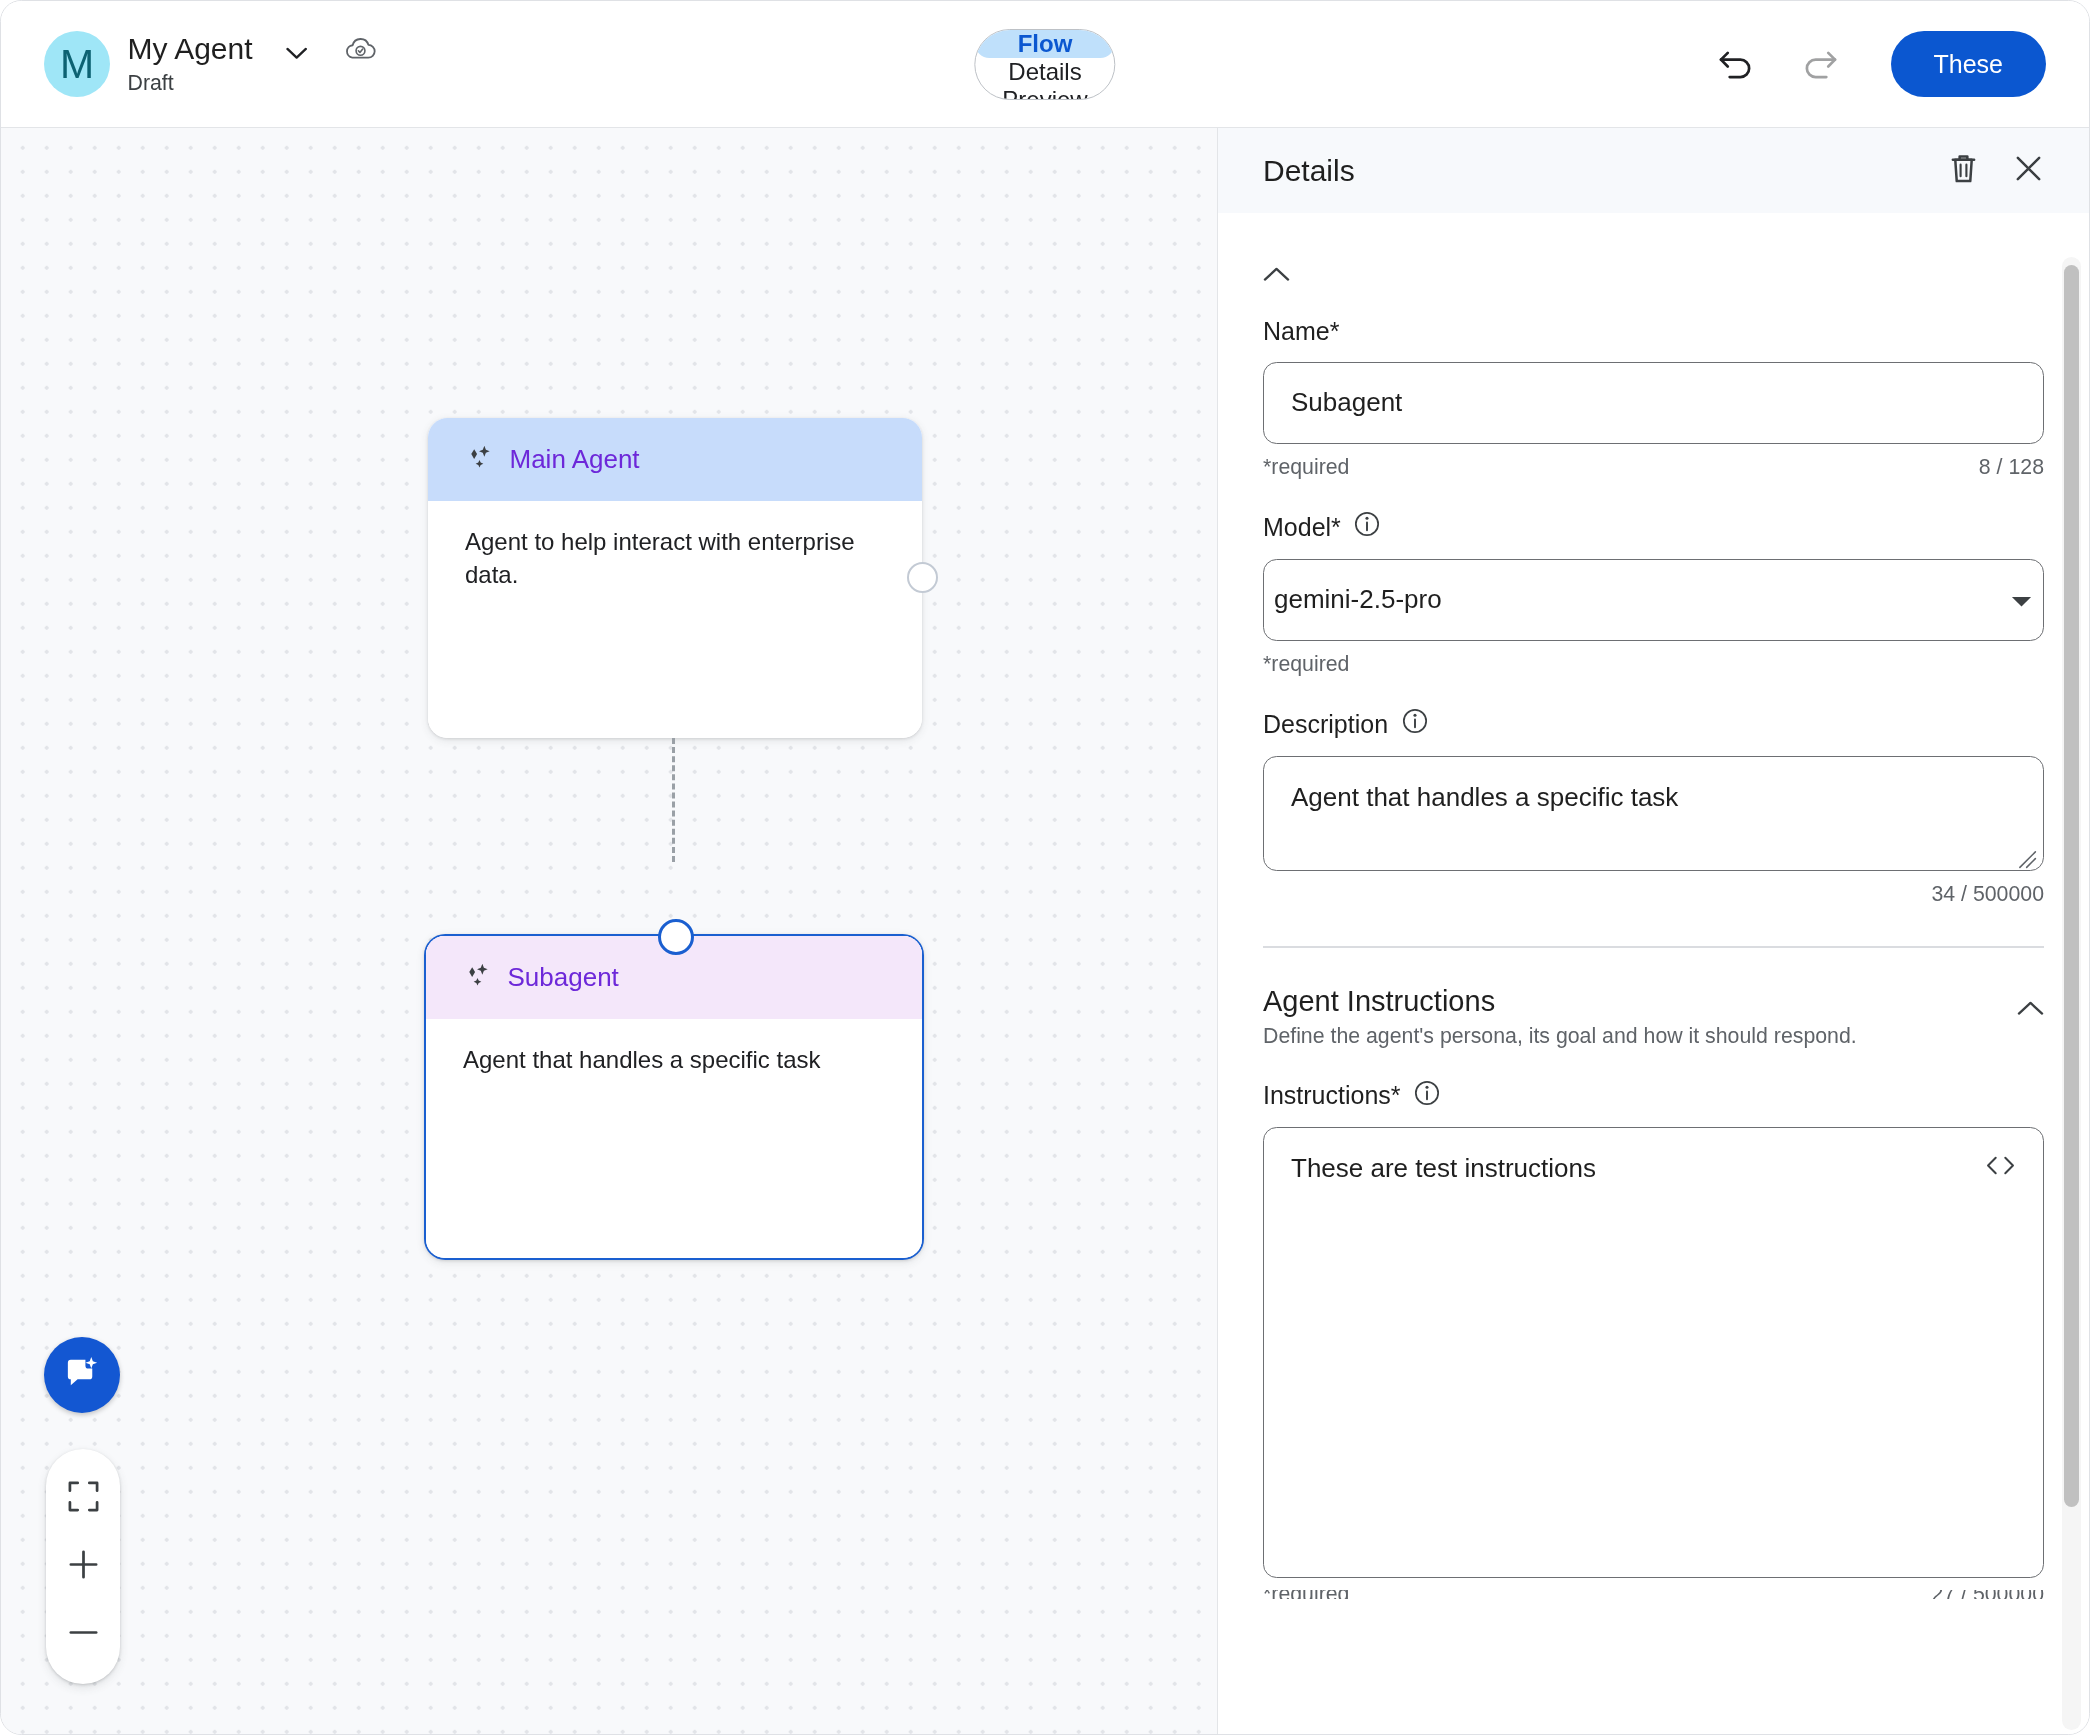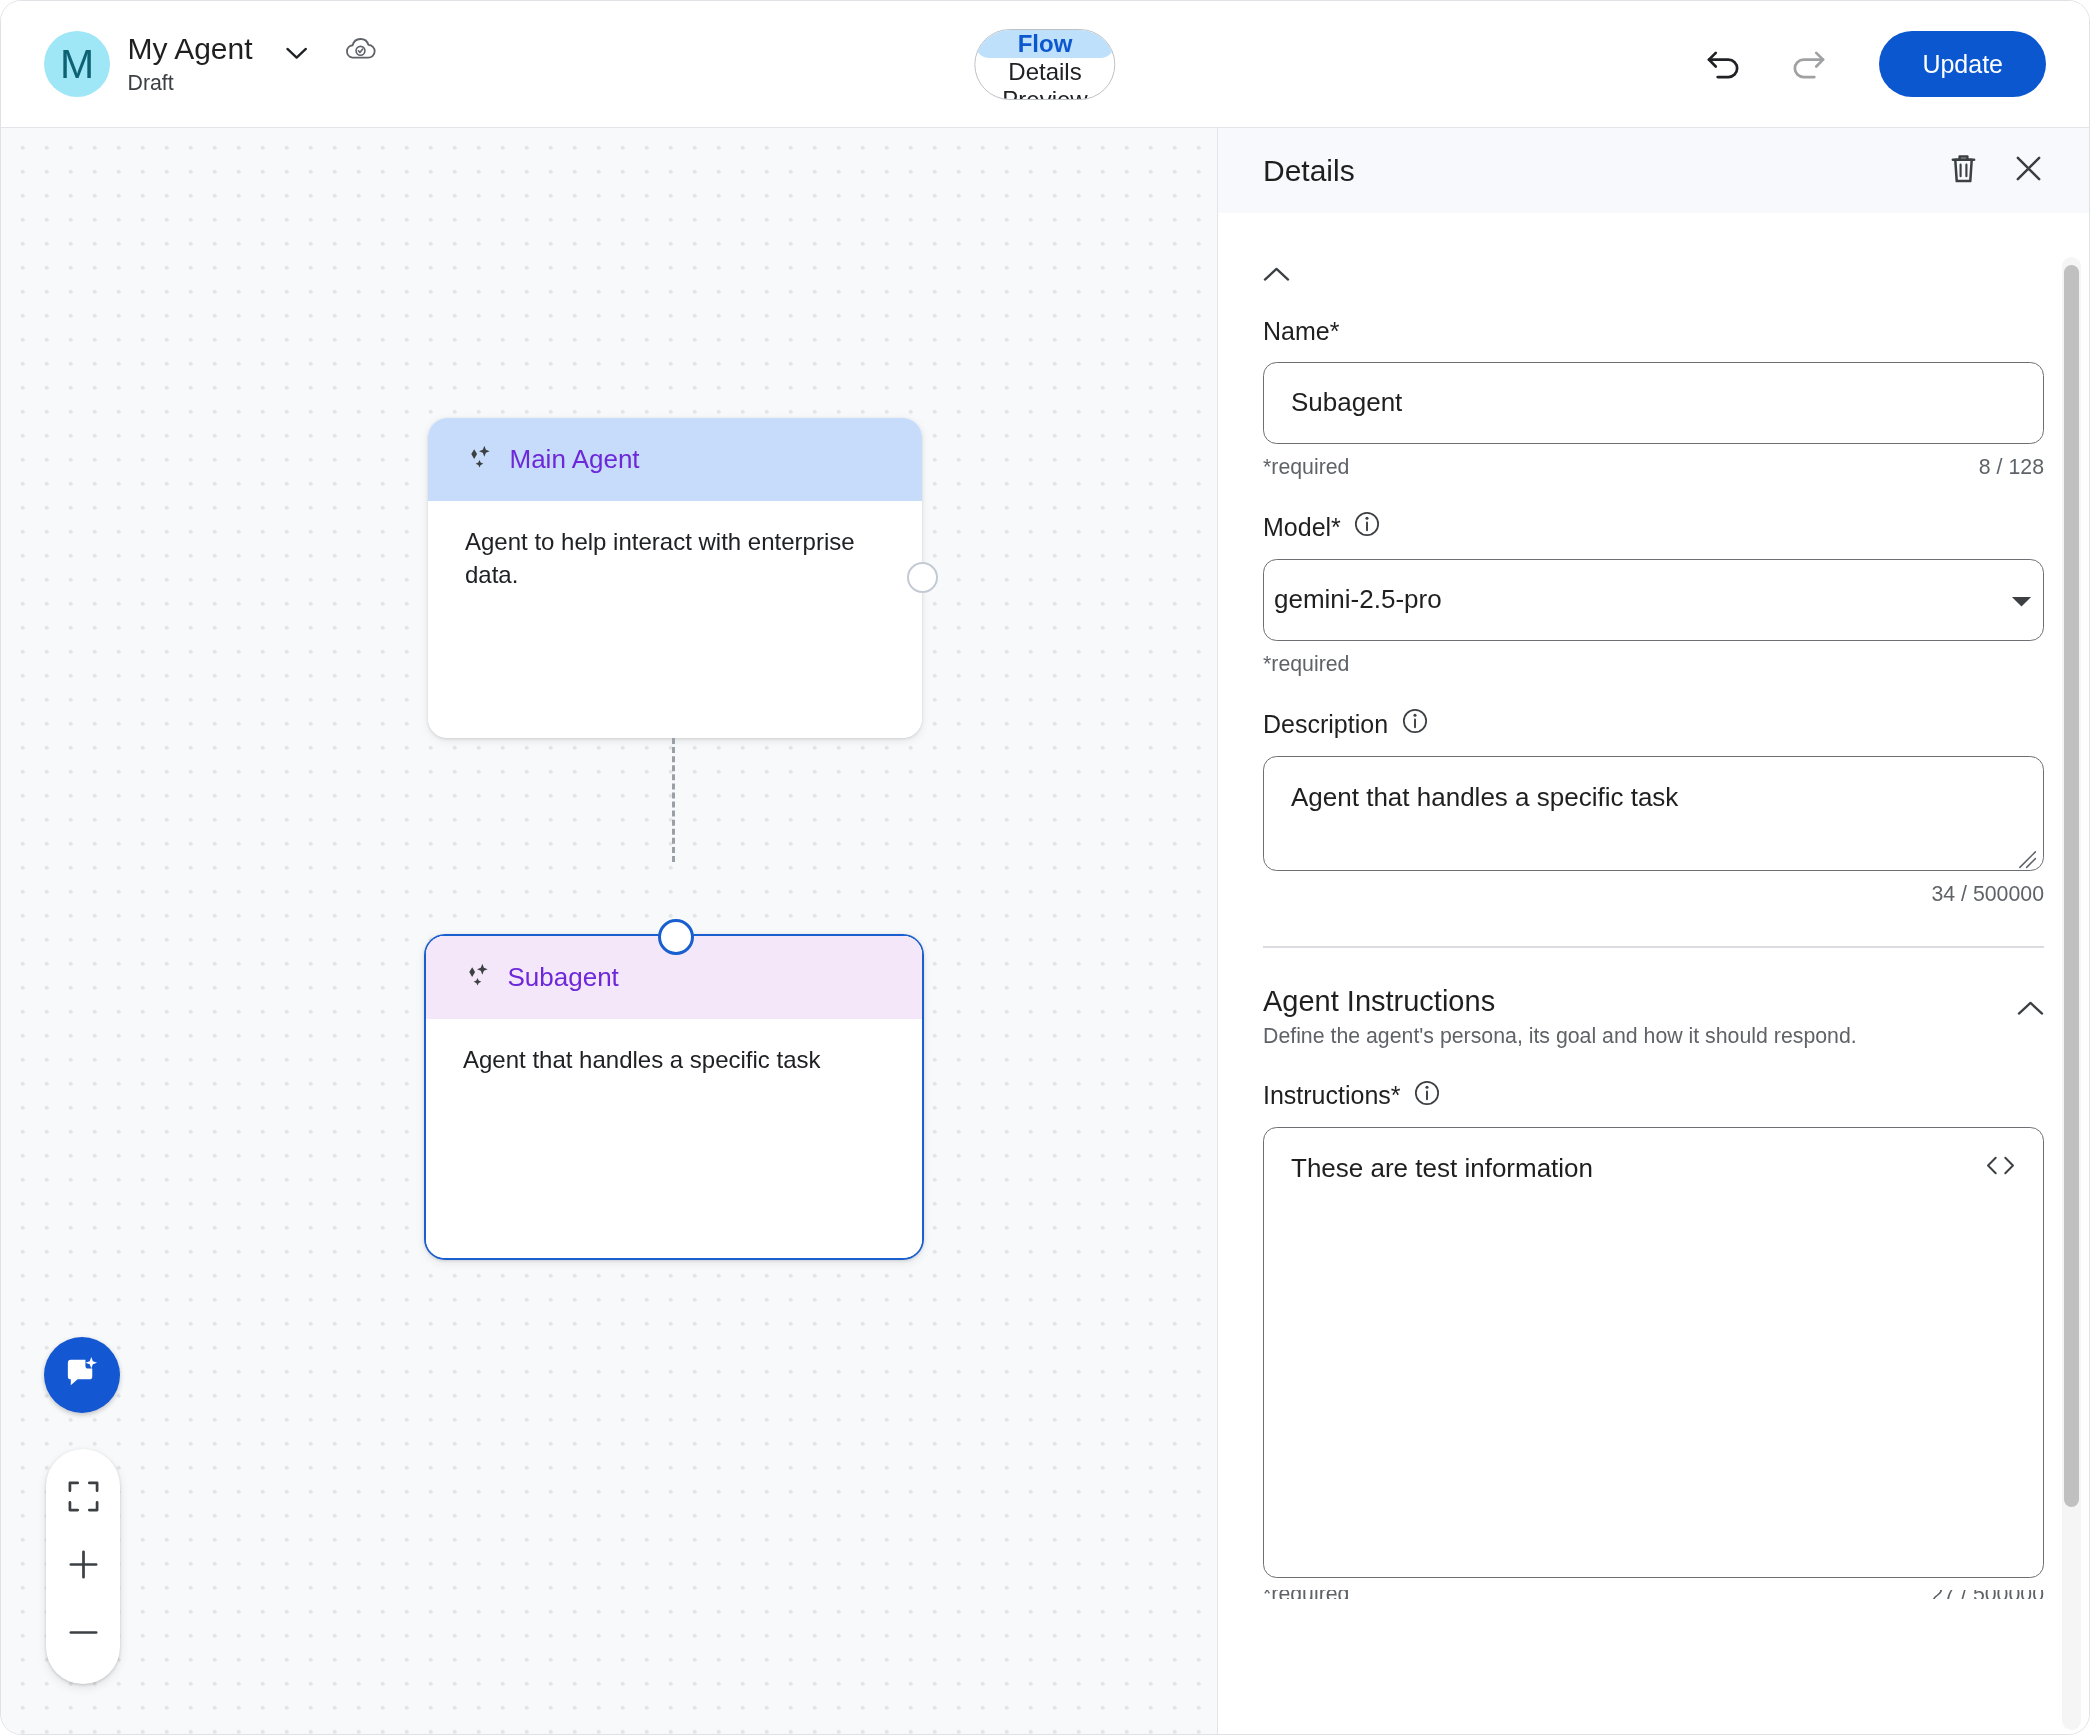--- a/index.html
+++ b/index.html
@@ -358,21 +358,21 @@
           <path d="M12 5 L5 12 L12 19" fill="none" stroke="#202124" stroke-width="2.8" stroke-linecap="round" stroke-linejoin="round"></path>
           <path d="M5 12 H25 A9 9 0 0 1 25 30 H14" fill="none" stroke="#202124" stroke-width="2.8" stroke-linecap="round"></path>
         </svg>
       </div>
       <div class="icon-btn disabled">
         <svg width="41" height="33" viewBox="0 0 42 34">
           <path d="M30 5 L37 12 L30 19" fill="none" stroke="#202124" stroke-width="2.8" stroke-linecap="round" stroke-linejoin="round"></path>
           <path d="M37 12 H17 A9 9 0 0 0 17 30 H28" fill="none" stroke="#202124" stroke-width="2.8" stroke-linecap="round"></path>
         </svg>
       </div>
-      <button class="update-btn">Update</button>
+      <button class="update-btn">These</button>
     </div>
   </div>
 
   <div class="canvas">
 
     <div class="connector" style="left:671px; top:610px; height:124px;"></div>
 
     <div class="node" style="left:427px; top:290px; width:494px; height:320px;">
       <div class="node-inner">
         <div class="node-header blue">
@@ -553,21 +553,21 @@
           <span>Instructions*</span>
           <span class="info-icon">
             <svg width="26" height="26" viewBox="0 0 27 27">
               <circle cx="13.5" cy="13.5" r="11.6" fill="none" stroke="#3c4043" stroke-width="1.8"></circle>
               <circle cx="13.5" cy="7.6" r="1.6" fill="#3c4043"></circle>
               <path d="M13.5 11.8 V20" stroke="#3c4043" stroke-width="2" stroke-linecap="round"></path>
             </svg>
           </span>
         </div>
         <div class="textarea-box instr">
-          <span>These are test information</span>
+          <span>These are test instructions</span>
           <span class="code-toggle">
             <svg width="35" height="23" viewBox="0 0 36 24">
               <path d="M13 4 L5 12 L13 20" fill="none" stroke="#3c4043" stroke-width="2.1" stroke-linecap="round" stroke-linejoin="round"></path>
               <path d="M23 4 L31 12 L23 20" fill="none" stroke="#3c4043" stroke-width="2.1" stroke-linecap="round" stroke-linejoin="round"></path>
             </svg>
           </span>
         </div>
         <div class="cut-row">
           <span>*required</span>
           <span class="right">27 / 500000</span>

